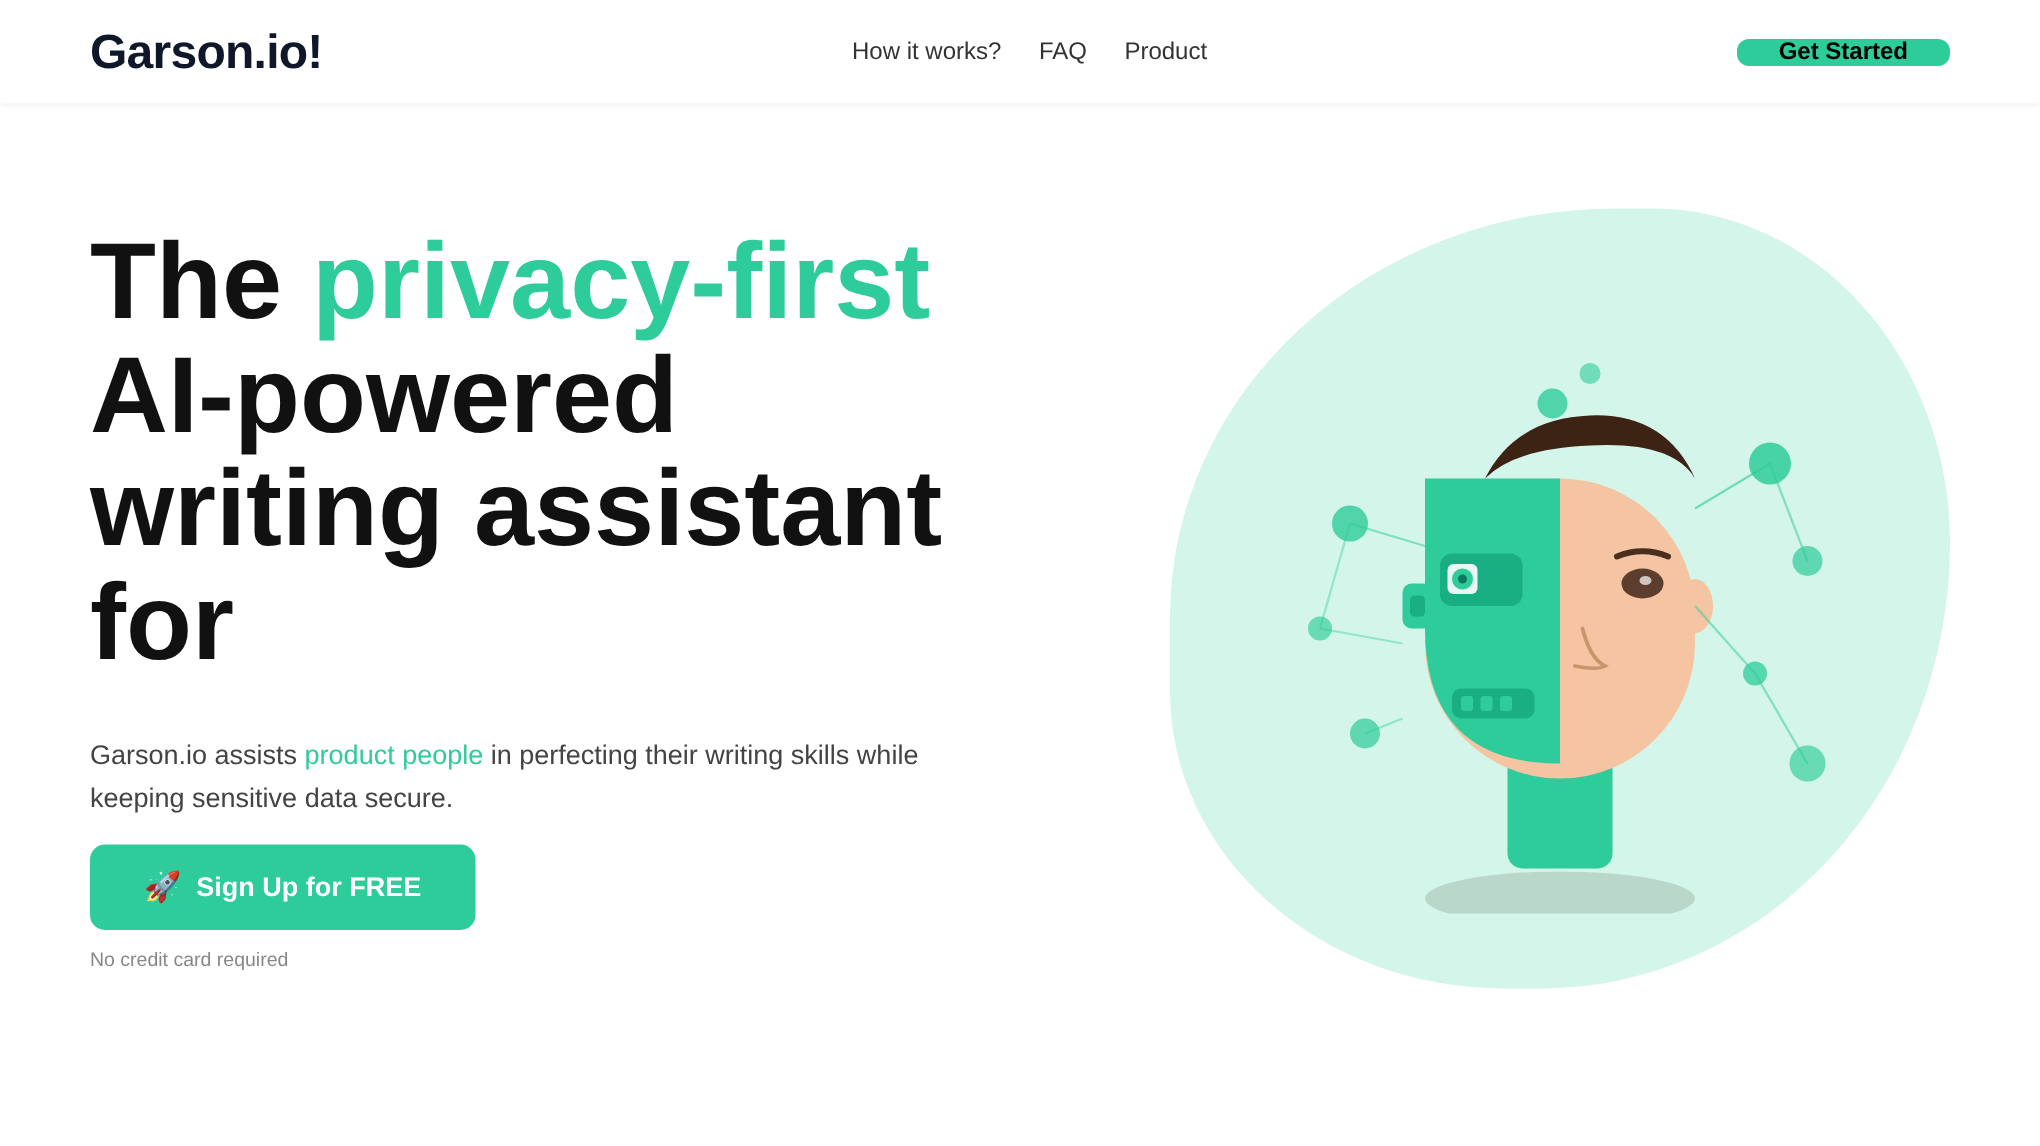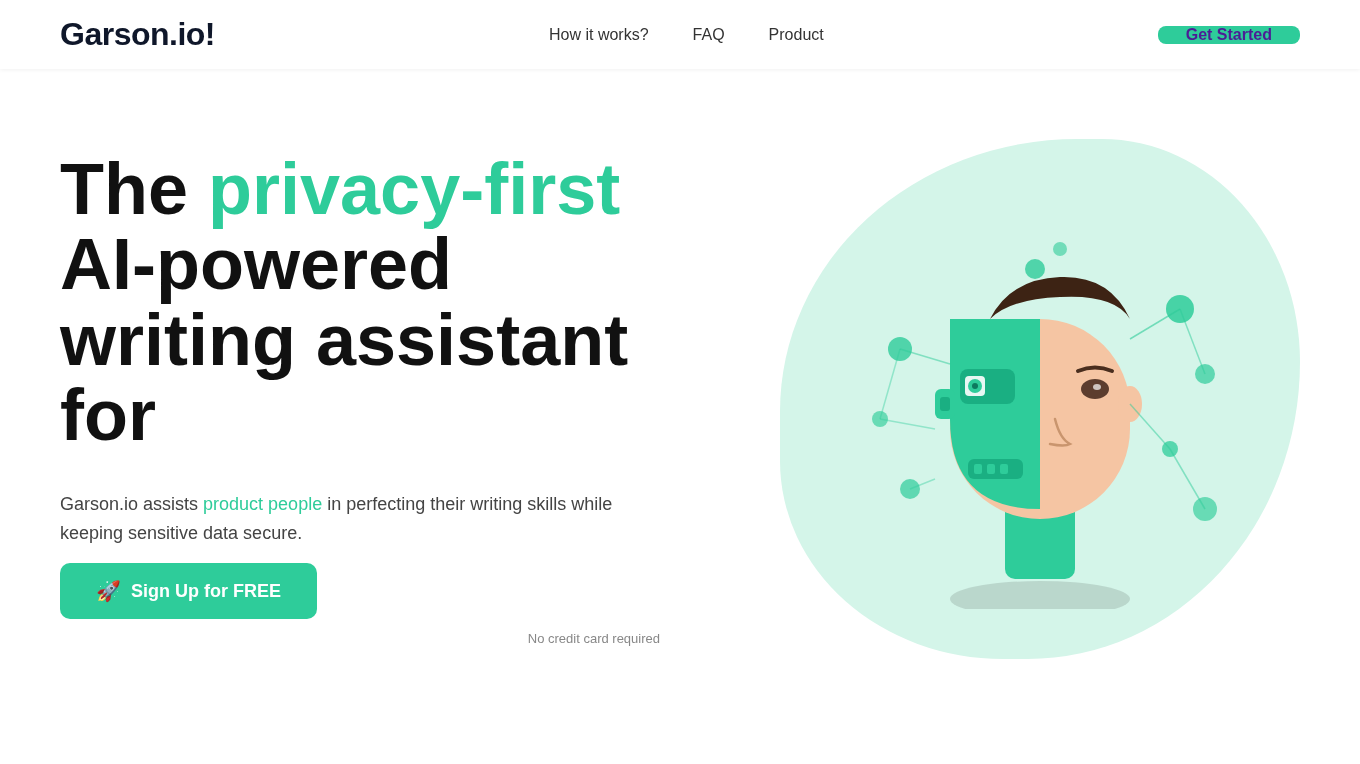--- a/index.html
+++ b/index.html
@@ -9,62 +9,62 @@
     nav {
       display: flex; align-items: center; justify-content: space-between;
       padding: 16px 60px; position: sticky; top: 0; background: #fff; z-index: 100;
       box-shadow: 0 1px 4px rgba(0,0,0,0.06);
     }
     .nav-link {
       font-size: 16px; color: #333; text-decoration: none; cursor: pointer;
       font-weight: 500;
     }
     .nav-cta {
-      background: #2ECC9A; color: #4c1d95; border: none; border-radius: 8px;
+      background: #2ECC9A; color: #000000; border: none; border-radius: 8px;
       padding: 0 28px; font-size: 16px; font-weight: 600; cursor: pointer;
     }
 
     
     .hero {
       display: flex; align-items: center; justify-content: space-between;
       padding: 60px 60px 40px 60px; min-height: 640px; position: relative;
     }
     .hero-text { max-width: 600px; }
     .hero-title {
       font-size: 72px; font-weight: 900; line-height: 1.05; color: #111; margin-bottom: 36px;
     }
     .hero-title .accent { color: #2ECC9A; }
     .hero-desc { font-size: 18px; color: #444; line-height: 1.6; margin-bottom: 16px; }
     .hero-desc .link-green { color: #2ECC9A; font-weight: 500; }
     .hero-btn {
       background: #2ECC9A; color: #fff; border: none; border-radius: 10px;
       padding: 16px 36px; font-size: 18px; font-weight: 700; cursor: pointer;
       display: inline-flex; align-items: center; gap: 10px;
     }
-    .hero-no-cc { font-size: 13px; color: #888; margin-top: 12px; text-align: right; }
+    .hero-no-cc { font-size: 13px; color: #888; margin-top: 12px; }
 
     
     .hero-illustration {
       position: relative; width: 520px; height: 520px; flex-shrink: 0;
     }
     .hero-blob {
       position: absolute; inset: 0;
       background: #d4f5e9; border-radius: 60% 40% 55% 45% / 55% 45% 60% 40%;
     }
     
     .hero-svg-wrap {
       position: absolute; inset: 0; display: flex; align-items: center; justify-content: center;
     }
   </style>
 </head>
 <body>
 
 <nav>
   <span style="font-size:32px;font-weight:800;color:#0f172a;letter-spacing:-0.5px;cursor:pointer;">Garson.io!</span>
-  <div style="display:flex;gap:44px;align-items:center;">
+  <div style="display:flex;gap:25px;align-items:center;">
     <a class="nav-link" href="#">How it works?</a>
     <a class="nav-link" href="#">FAQ</a>
     <a class="nav-link" href="#">Product</a>
   </div>
   <button class="nav-cta">Get Started</button>
 </nav>
 
 <section class="hero">
   <div class="hero-text">
     <h1 class="hero-title">

